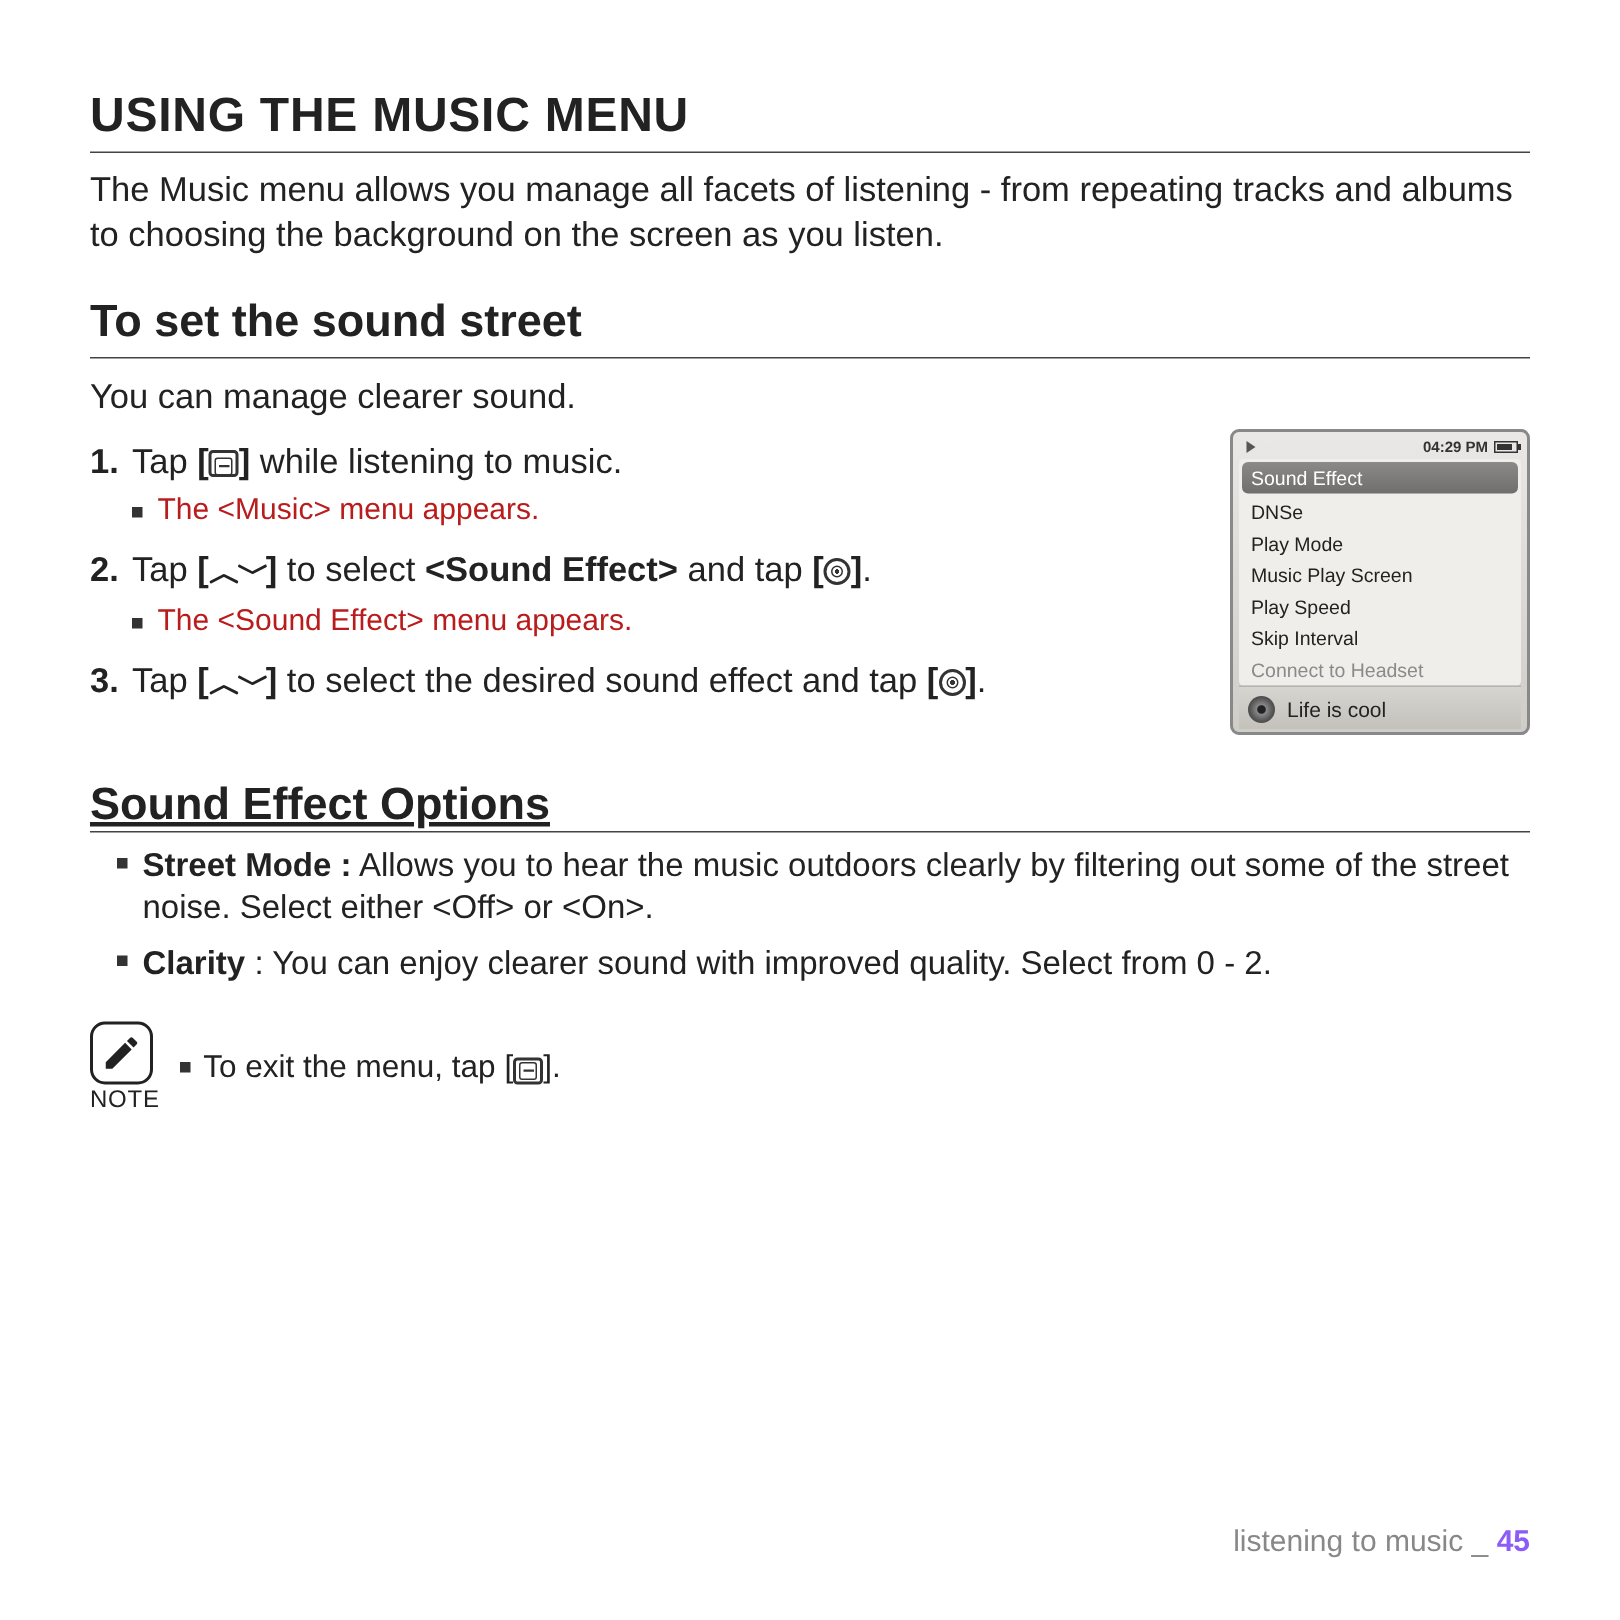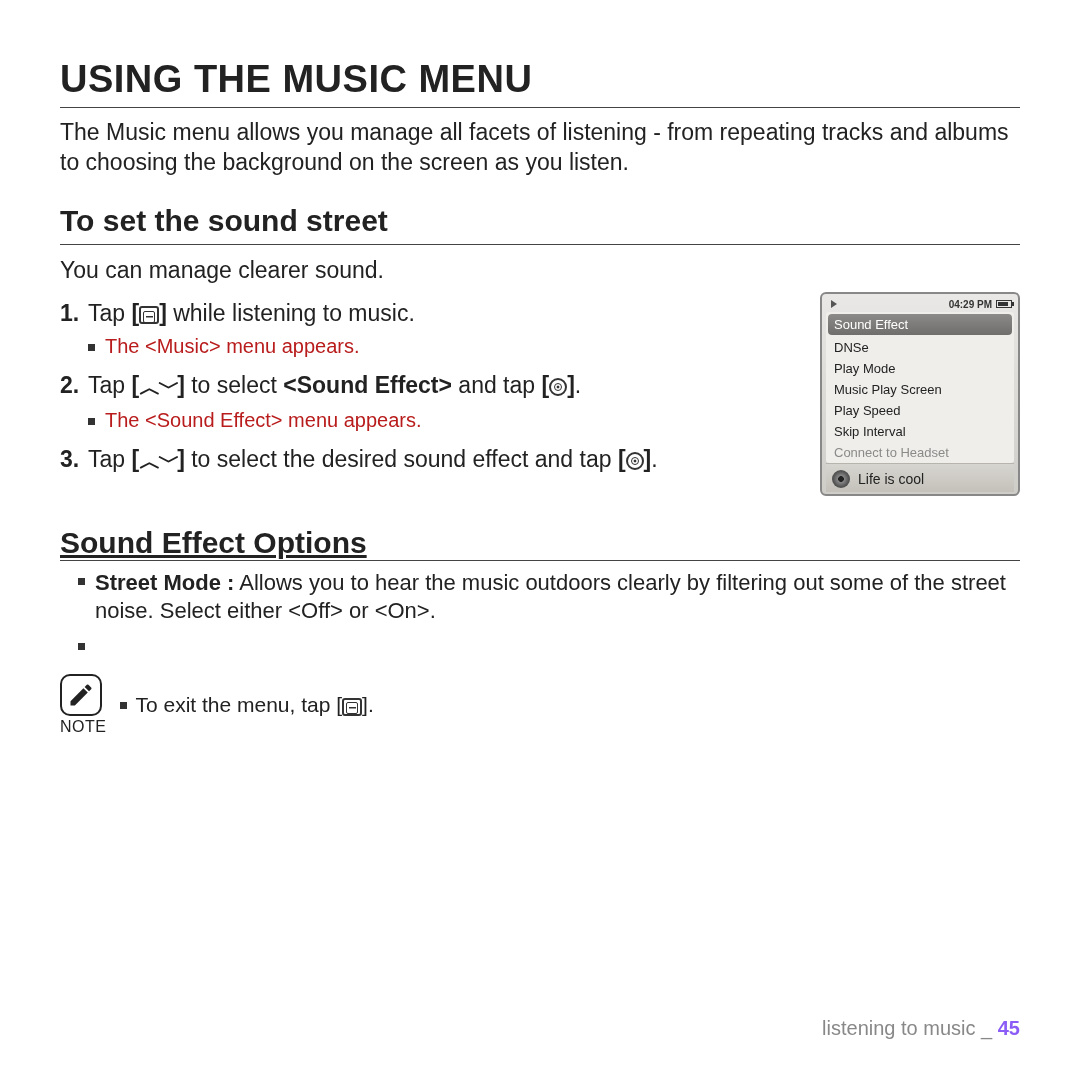--- a/index.html
+++ b/index.html
@@ -5,21 +5,21 @@
   * { box-sizing: border-box; margin: 0; padding: 0; }
   html, body { width: 1080px; height: 1080px; }
   body {
     font-family: Arial, Helvetica, sans-serif;
     background: #fff;
     color: #222;
     position: relative;
     padding: 58px 60px 0 60px;
   }
   .page-title {
-    font-size: 38px;
+    font-size: 32px;
     font-weight: bold;
     letter-spacing: 0.5px;
     border-bottom: 1.5px solid #444;
     padding-bottom: 6px;
     margin-bottom: 10px;
   }
   .intro {
     font-size: 23px;
     line-height: 1.3;
     margin-bottom: 26px;
@@ -265,20 +265,21 @@
 </div>
 
 <div class="options-heading">Sound Effect Options</div>
 
 <div class="opt-bullet">
   <span class="sq"></span>
   <span><b>Street Mode :</b><span> Allows you to hear the music outdoors clearly by  filtering out some of the street noise. Select either &lt;Off&gt; or &lt;On&gt;.</span></span>
 </div>
 <div class="opt-bullet">
   <span class="sq"></span>
+  <span><b>Clarity</b><span> : You can enjoy clearer sound with improved quality. Select from 0 - 2.</span></span>
 </div>
 
 <div class="note-row">
   <div>
     <div class="note-icon">
       <svg viewBox="0 0 24 24">
           <path d="M3 17.25V21h3.75L17.81 9.94l-3.75-3.75L3 17.25zM20.71 7.04a1 1 0 0 0 0-1.41l-2.34-2.34a1 1 0 0 0-1.41 0l-1.83 1.83 3.75 3.75 1.83-1.83z" fill="#222"></path>
         </svg>
     </div>
     <div class="note-label">NOTE</div>

